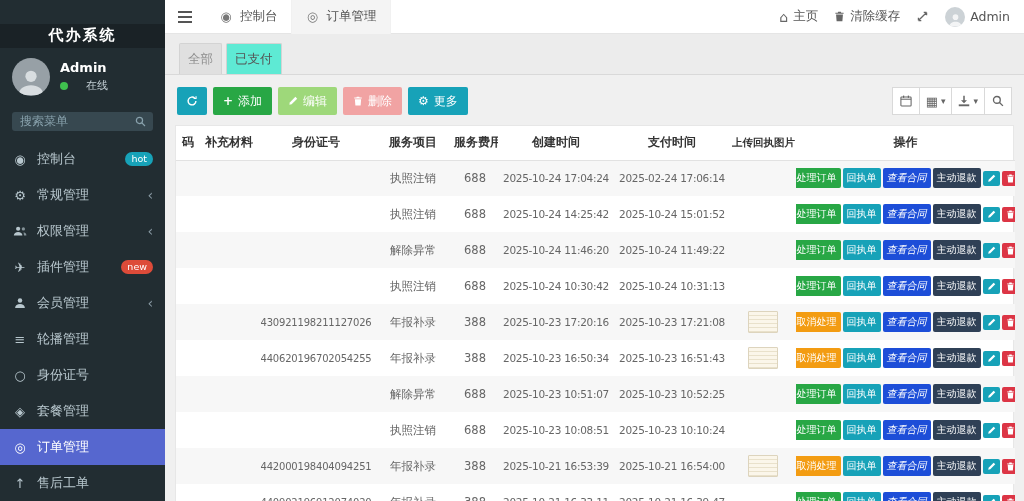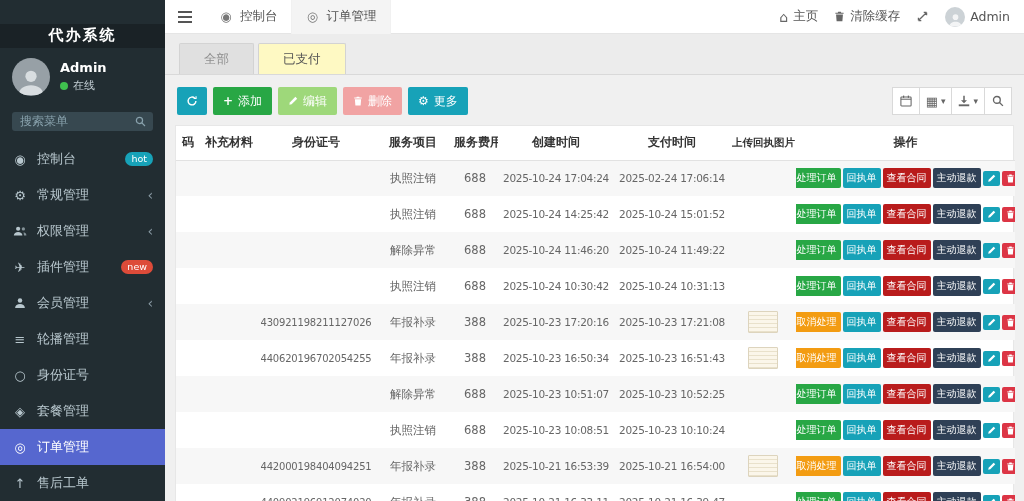--- a/index.html
+++ b/index.html
@@ -7,21 +7,21 @@
   body { font-family:"DejaVu Sans","Liberation Sans",sans-serif; font-size:13px; color:#333; display:flex; background:#f0f0f0; }
   svg { display:block; }
 
   
   .sidebar { width:165px; flex-shrink:0; background:#222d32; color:#b8c7ce; display:flex; flex-direction:column; }
   .brand { height:32px; background:#1a2226; color:#fff; font-size:15px; font-weight:bold; letter-spacing:2px; display:flex; align-items:center; justify-content:center;margin-top:24px; }
   .user-panel { display:flex; align-items:center; gap:10px; padding:10px 12px 8px; }
   .avatar { width:38px; height:38px; border-radius:50%; background:#97a0a6; overflow:hidden; display:flex; align-items:flex-end; justify-content:center; flex-shrink:0; }
   .user-meta { display:flex; flex-direction:column; gap:3px; }
   .user-name { color:#fff; font-weight:bold; font-size:13px; }
-  .user-status { font-size:11px; color:#c2cdd3; display:flex; align-items:center; gap:5px; }
+  .user-status { font-size:11px; color:#c2cdd3; display:flex; align-items:center; gap:18px; }
   .dot { width:8px; height:8px; border-radius:50%; background:#3fbf4e; }
   .side-search { margin:8px 12px 10px; height:26px; background:#374850; border-radius:3px; display:flex; align-items:center; overflow:hidden; }
   .side-search input { flex:1; min-width:0; background:transparent; border:none; outline:none; color:#ccc; font-size:12px; padding:0 8px; font-family:inherit; }
   .side-search input::placeholder { color:#88a1ac; }
   .side-search button { width:26px; height:26px; background:transparent; border:none; color:#88a1ac; display:flex; align-items:center; justify-content:center; cursor:pointer; }
   .menu { list-style:none; flex:1; }
   .menu li { height:36px; display:flex; align-items:center; gap:9px; padding:0 12px; font-size:13px; color:#b8c7ce; cursor:pointer; }
   .menu li.active { background:#5667cf; color:#fff; }
   .mi { width:16px; flex-shrink:0; text-align:center; font-size:13px; display:inline-flex; justify-content:center; }
   .badge { margin-left:auto; font-size:9.5px; color:#fff; padding:1px 6px; border-radius:8px; line-height:1.3; }
@@ -35,22 +35,22 @@
   .top-tab { display:flex; align-items:center; gap:6px; padding:0 13px; font-size:12.5px; color:#555; border-right:1px solid #f1f1f1; cursor:pointer; }
   .top-tab .mi { color:#777; }
   .top-tab.active { background:#f4f4f4; }
   .topbar-right { margin-left:auto; display:flex; align-items:center; gap:16px; padding-right:14px; font-size:12.5px; color:#555; }
   .tr-item { display:flex; align-items:center; gap:5px; cursor:pointer; color:#555; }
   .tr-icon { color:#666; display:inline-flex; }
   .mini-avatar { width:20px; height:20px; border-radius:50%; background:#ccd2d6; overflow:hidden; display:flex; align-items:flex-end; justify-content:center; }
 
   .content { flex:1; padding:0 10px; overflow:hidden; }
   .status-tabs { display:flex; align-items:flex-end; gap:4px; background:#ececec; margin:0 -10px; padding:9px 14px 0; border-bottom:1px solid #d9d9d9; }
-  .status-tab { padding:7px 24px 6px; font-size:12.5px; color:#8e8e8e; background:#e0e0e0; border:1px solid #d3d3d3; border-bottom:none; border-radius:2px 2px 0 0; cursor:pointer; }
-  .status-tab.active { background:#fef9c3; color:#555; }
+  .status-tab { padding:7px 8px 6px; font-size:12.5px; color:#8e8e8e; background:#e0e0e0; border:1px solid #d3d3d3; border-bottom:none; border-radius:2px 2px 0 0; cursor:pointer; }
+  .status-tab.active { background:#5eead4; color:#555; }
 
   .toolbar { display:flex; align-items:center; gap:6px; margin:12px 2px 10px; }
   .btn { height:28px; border:none; border-radius:2px; color:#fff; font-size:12px; padding:0 10px; display:inline-flex; align-items:center; gap:5px; cursor:pointer; font-family:inherit; }
   .btn-refresh { background:#17a2b8; width:30px; justify-content:center; padding:0; }
   .btn-add { background:#28a745; }
   .btn-edit { background:#9ed87a; }
   .btn-del { background:#f1a3a3; }
   .btn-more { background:#17a2b8; }
   .toolbar-right { margin-left:auto; display:flex; align-items:center; }
   .search-box { width:155px; height:28px; border:1px solid #d9d9d9; border-radius:2px; background:#fff; font-size:12px; padding:0 8px; outline:none; color:#555; font-family:inherit; }
@@ -65,21 +65,21 @@
   th.th-sm { font-size:10.5px; }
   td { height:36px; font-size:11.5px; color:#666; text-align:center; padding:0 2px; white-space:nowrap; overflow:hidden; }
   tbody tr:nth-child(odd) { background:#f7f7f7; }
   td.num { font-size:10px; letter-spacing:-0.2px; }
   td.dt { font-size:10.5px; letter-spacing:-0.3px; }
   .actions { display:flex; gap:2px; justify-content:center; align-items:center; }
   .abtn { border:none; border-radius:2px; color:#fff; font-size:10px; padding:3px 4px; cursor:pointer; white-space:nowrap; font-family:inherit; display:inline-flex; align-items:center; }
   .abtn.process { background:#28a745; }
   .abtn.cancel { background:#f39c12; }
   .abtn.receipt { background:#17a2b8; }
-  .abtn.contract { background:#b91c1c; }
+  .abtn.contract { background:#1d4ed8;font-style:italic; }
   .abtn.refund { background:#2f4056; }
   .abtn.iconic { padding:3px 4px; }
   .abtn.edit { background:#17a2b8; }
   .abtn.delete { background:#dc3545; }
   .thumb { width:30px; height:22px; margin:0 auto; border:1px solid #ddd4bd; border-radius:1px; background:repeating-linear-gradient(to bottom,#fbf6ea 0 3px,#e9e1cb 3px 4px); cursor:pointer; }
 </style>
 </head>
 <body>
 
 <aside class="sidebar">

